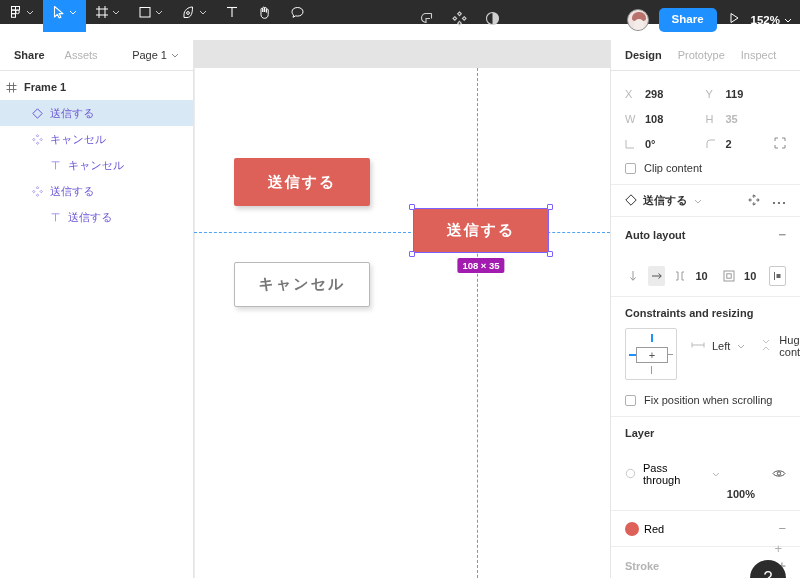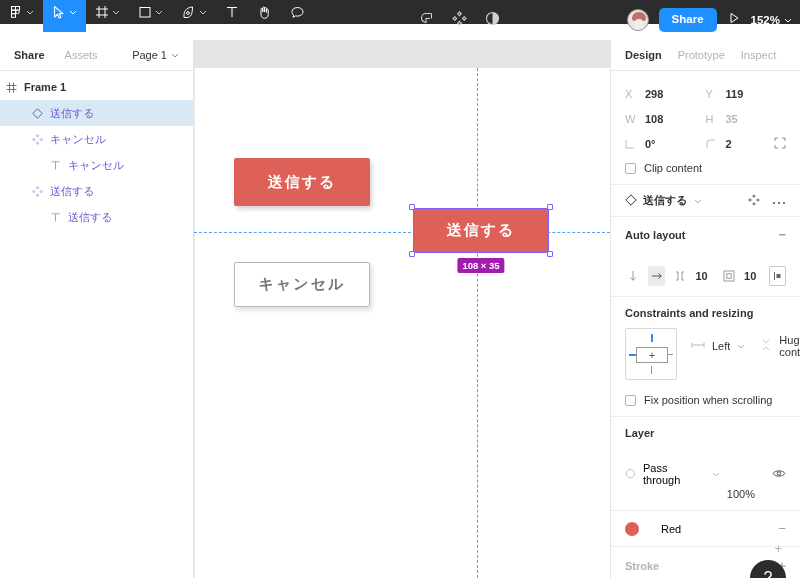--- a/index.html
+++ b/index.html
@@ -185,22 +185,22 @@
     color: #555; font-size: 11px; line-height: 1;
   }
   .cr-m { position: absolute; background: #1e90ff; }
   .cr-m.t { left: 25px; top: 5px; width: 2px; height: 8px; }
   .cr-m.l { left: 3px; top: 25px; width: 8px; height: 2px; }
   .cr-m.b { left: 25px; bottom: 5px; width: 1px; height: 8px; background: #9a9a9a; }
   .cr-m.r { right: 3px; top: 25px; width: 8px; height: 1px; background: #9a9a9a; }
   .cr-opts { display: flex; gap: 15px; padding-top: 6px; }
   .cr-opt { display: flex; align-items: center; gap: 7px; font-size: 11px; color: #333; }
   .layer-ctl { display: flex; align-items: center; gap: 7px; font-size: 11px; }
-  .layer-ctl .opacity { margin-left: auto; color: #333; font-weight: normal; margin-top: 40px; }
-  .fill-row { display: flex; align-items: center; gap: 22px; font-size: 11px; padding: 10px 14px; border-bottom: 1px solid #ededed; }
+  .layer-ctl .opacity { margin-left: auto; color: #333; font-weight: bold; margin-top: 40px; }
+  .fill-row { display: flex; align-items: center; gap: 5px; font-size: 11px; padding: 10px 14px; border-bottom: 1px solid #ededed; }
   .swatch { width: 14px; height: 14px; border-radius: 50%; flex: 0 0 14px; }
   .stroke-row { display: flex; align-items: center; padding: 11px 14px; font-size: 11px; color: #b3b3b3; font-weight: bold; }
   .help-fab {
     position: absolute; right: 14px; bottom: -18px; width: 36px; height: 36px;
     border-radius: 50%; background: #2c2c2c; color: #fff; font-size: 16px;
     display: flex; align-items: center; justify-content: center; cursor: pointer;
   }
   .plus-mini { position: absolute; right: 18px; bottom: 22px; color: #b0b0b0; font-size: 13px; }
 </style>
 </head>

